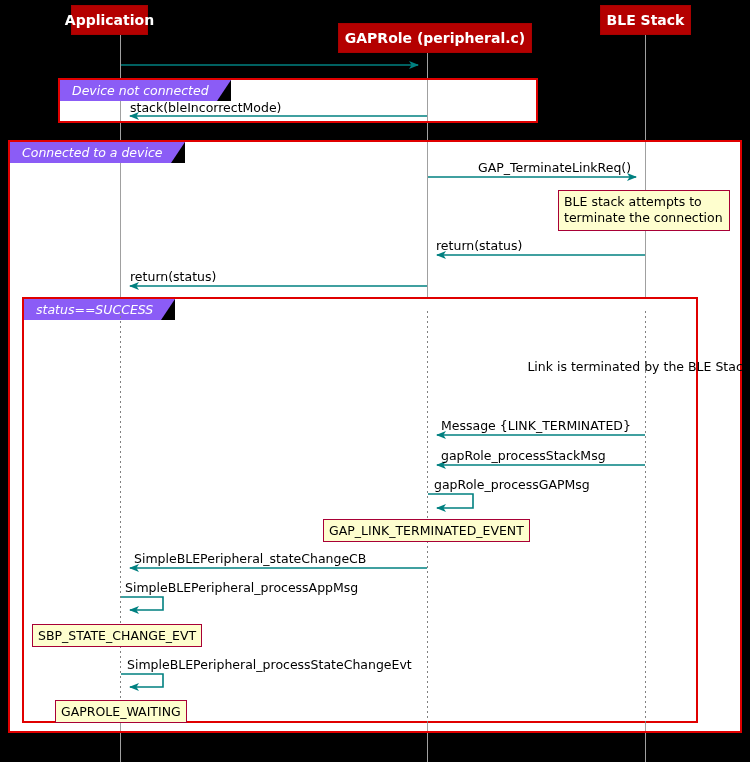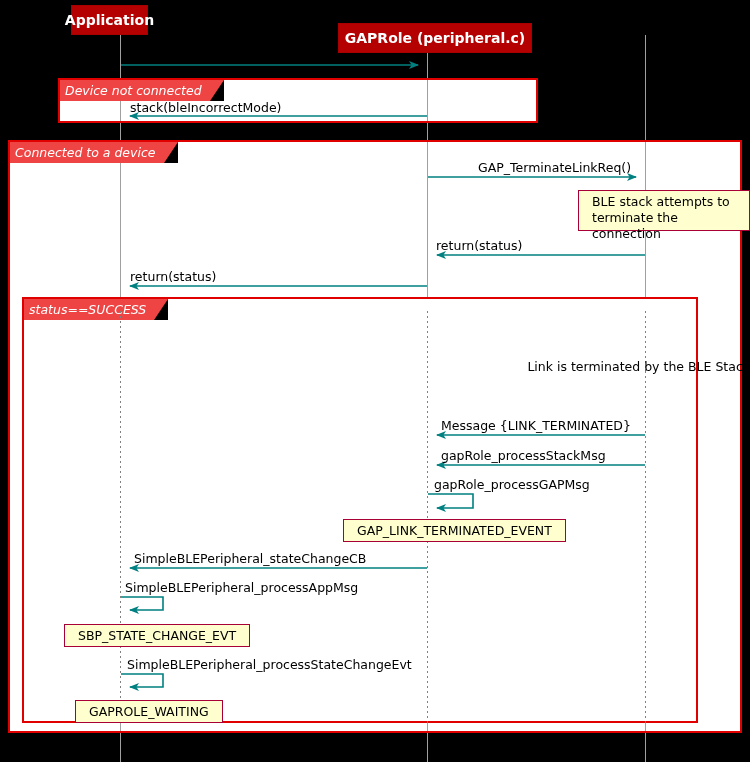--- a/index.html
+++ b/index.html
@@ -45,25 +45,25 @@
     background: transparent;
     box-sizing: border-box;
   }
   .frame-fill {
     position: absolute;
     background: #FFFFFF;
     box-sizing: border-box;
   }
   .frame-label {
     position: absolute;
-    background: #ef4444;
+    background: #8b5cf6;
     color: #FFFFFF;
     font-style: italic;
     font-size: 12.5px;
-    padding: 3px 22px 3px 5px;
+    padding: 3px 22px 3px 12px;
     box-sizing: border-box;
     white-space: nowrap;
     line-height: 15px;
   }
   .frame-label::after {
     content: "";
     position: absolute;
     right: 0;
     top: 0;
     width: 0;
@@ -74,24 +74,23 @@
   }
 
   
   .note {
     position: absolute;
     background: #FEFECE;
     border: 1px solid #A80036;
     color: #000000;
     font-size: 12.5px;
     line-height: 16px;
-    padding: 3px 13px;
+    padding: 3px 5px;
     box-sizing: border-box;
     white-space: pre-line;
-    margin-left: 20px;
   }
 
   
   .msg-label {
     position: absolute;
     color: #000000;
     font-size: 12.5px;
     white-space: nowrap;
     line-height: 14px;
   }
@@ -155,20 +154,21 @@
 
       <path d="M121,597 L163,597 L163,610 L130,610" marker-end="url(#ah)"></path>
 
       <path d="M121,674 L163,674 L163,687 L130,687" marker-end="url(#ah)"></path>
     </g>
 
   </svg>
 
   <div class="participant" style="left:71px; top:5px; width:77px; height:30px;">Application</div>
   <div class="participant" style="left:338px; top:5px; width:194px; height:30px;margin-top:18px;">GAPRole (peripheral.c)</div>
+  <div class="participant" style="left:600px; top:5px; width:91px; height:30px;">BLE Stack</div>
 
   <div class="frame" style="left:58px; top:78px; width:480px; height:45px;"></div>
   <div class="frame-label" style="left:60px; top:80px;">Device not connected</div>
 
   <div class="frame" style="left:8px; top:140px; width:734px; height:593px;"></div>
   <div class="frame-label" style="left:10px; top:142px;">Connected to a device</div>
 
   <div class="frame" style="left:22px; top:297px; width:676px; height:426px; background:#FFFFFF;"></div>
   <div class="frame-label" style="left:24px; top:299px;">status==SUCCESS</div>
 
@@ -216,17 +216,17 @@
 
   <div class="msg-label" style="left:125px; top:581px;">SimpleBLEPeripheral_processAppMsg</div>
 
   <div class="msg-label" style="left:127px; top:658px;">SimpleBLEPeripheral_processStateChangeEvt</div>
 
   <div class="note" style="left:558px; top:190px; width:172px; height:41px;">BLE stack attempts to
 terminate the connection</div>
 
   <div class="note" style="left:323px; top:519px; height:23px;">GAP_LINK_TERMINATED_EVENT</div>
 
-  <div class="note" style="left:44px; top:624px; height:23px;">SBP_STATE_CHANGE_EVT</div>
+  <div class="note" style="left:32px; top:624px; height:23px;">SBP_STATE_CHANGE_EVT</div>
 
   <div class="note" style="left:55px; top:700px; height:23px;">GAPROLE_WAITING</div>
 
 </div>
 
 </body></html>

